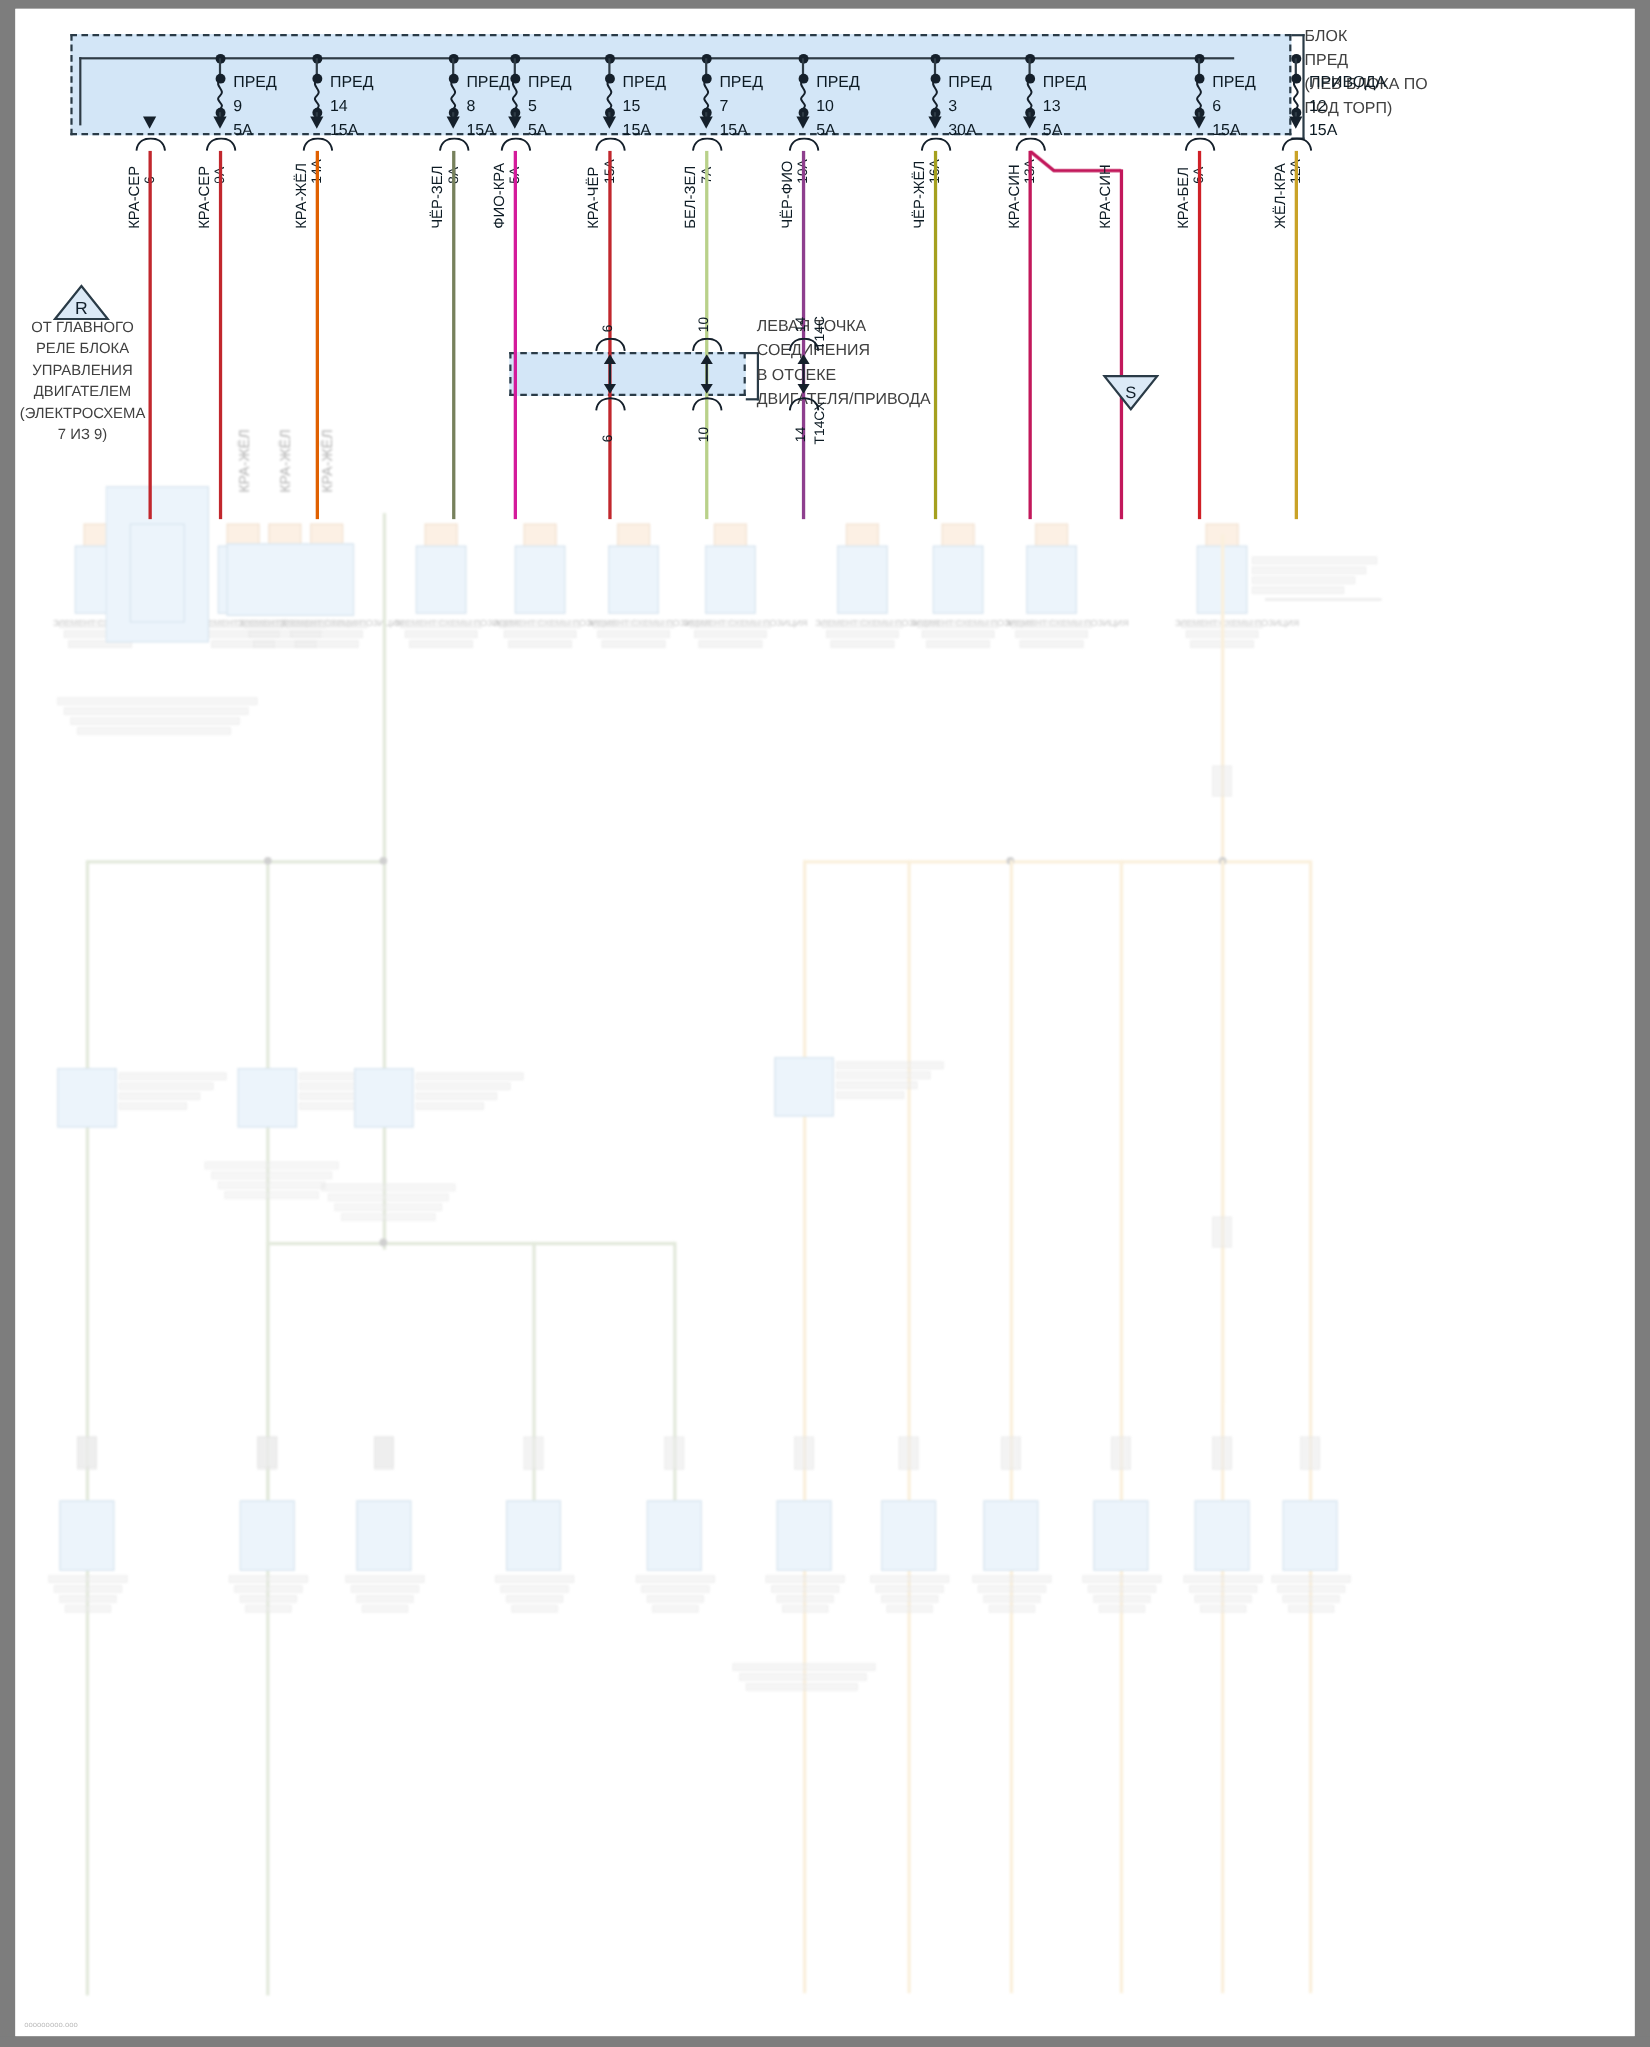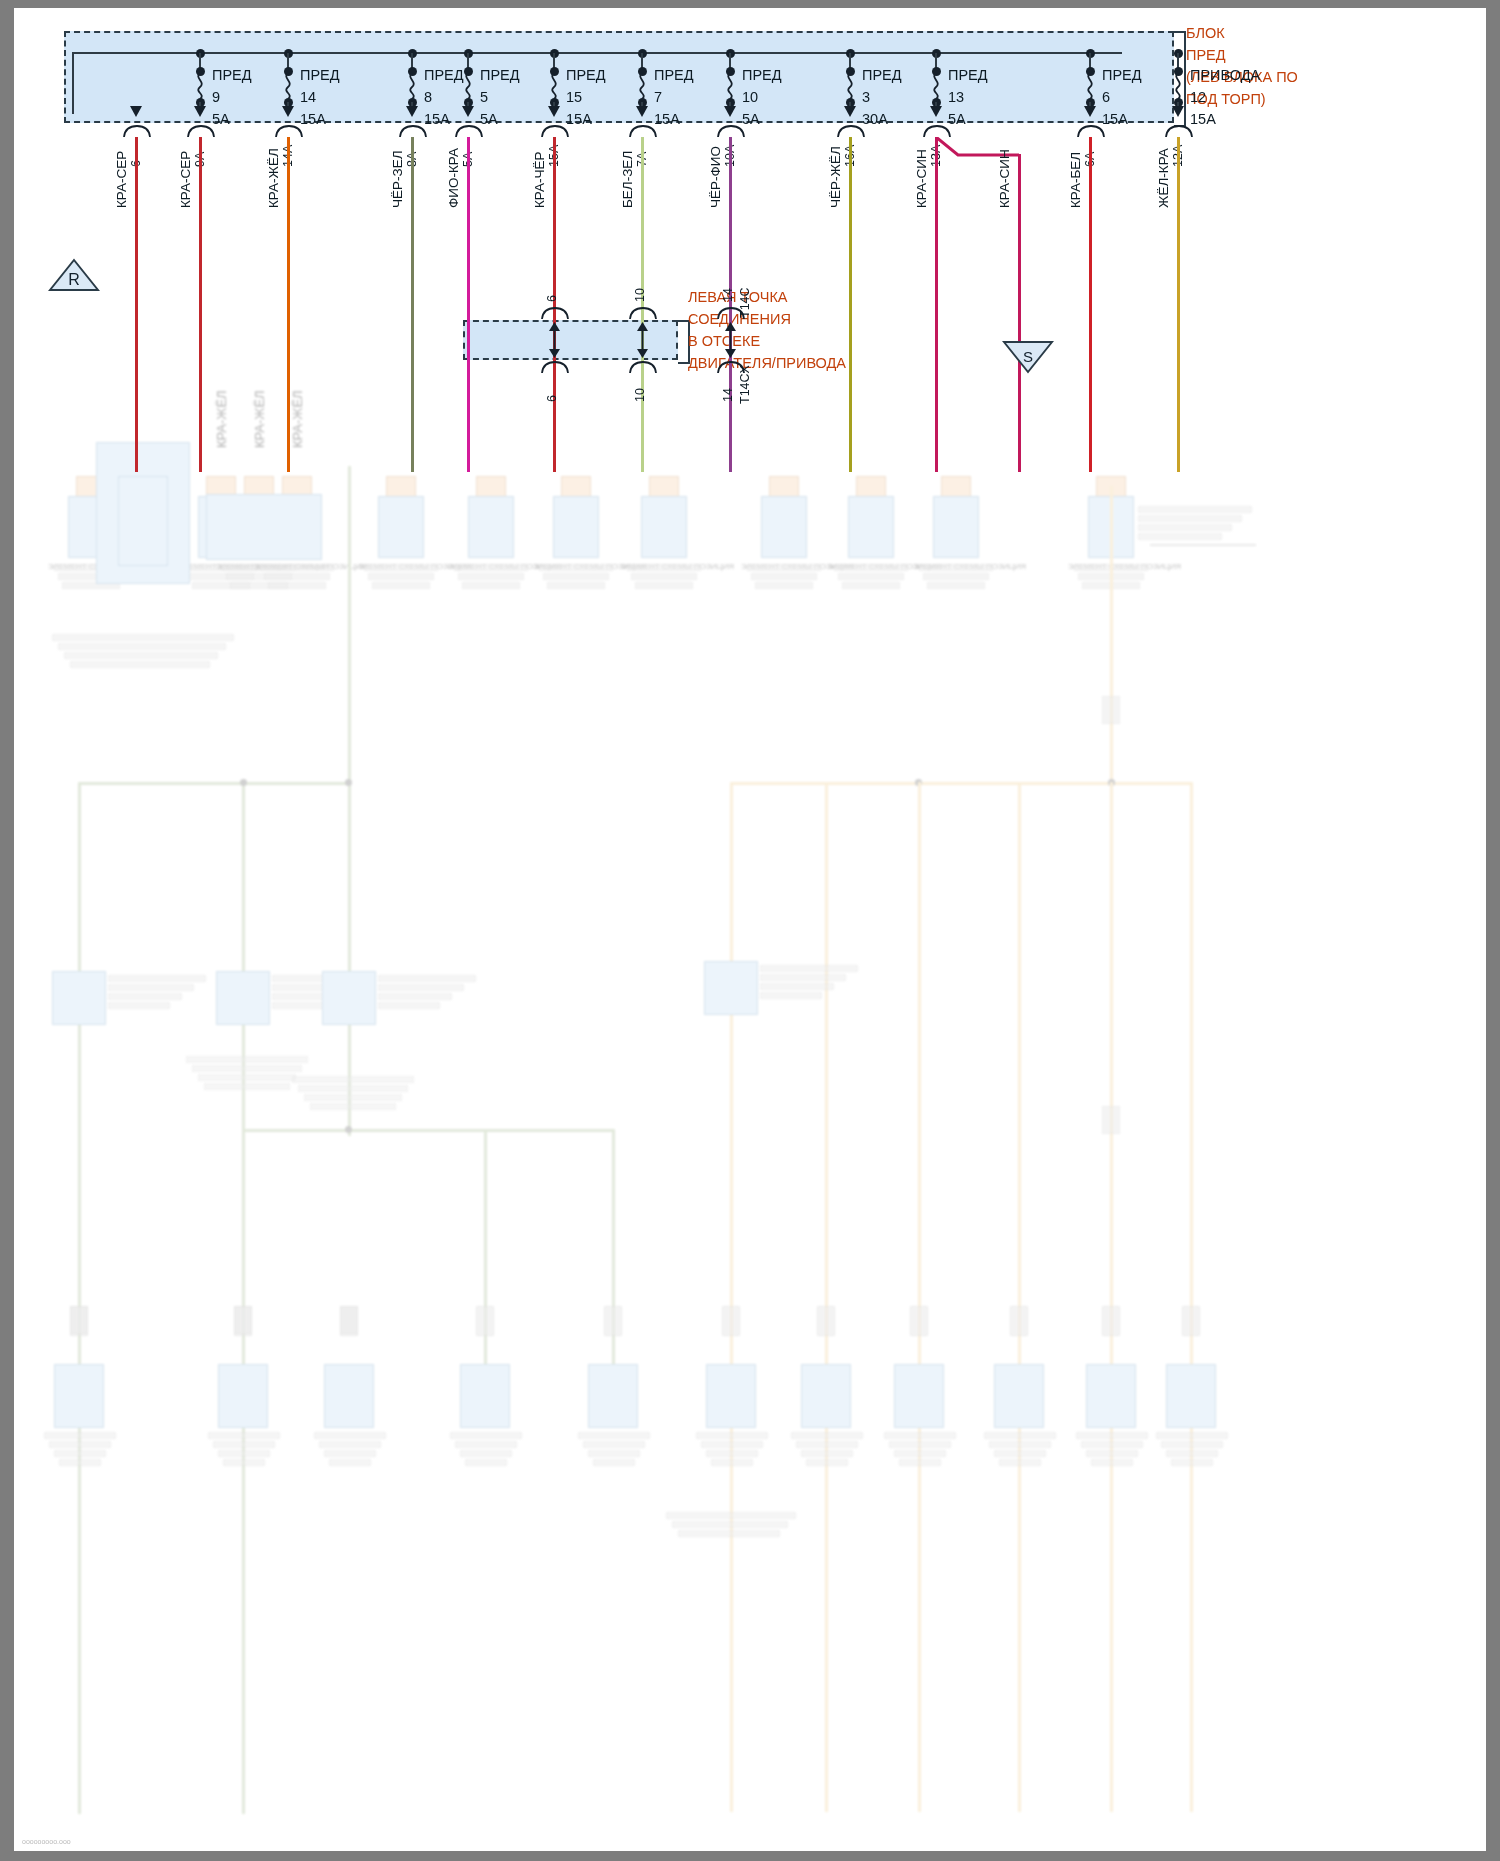--- a/index.html
+++ b/index.html
@@ -41,21 +41,21 @@
     position:absolute;
     font-size:13.5px;color:#0d1b24;white-space:nowrap;
     transform-origin:0 0;
     transform:rotate(-90deg);
   }
   .vtext.sm{font-size:12.5px;}
 
   
   .wire{position:absolute;width:3px;}
 
-  .htext{position:absolute;font-size:14.5px;color:#c2410c;line-height:1.36;white-space:nowrap;}
+  .htext{position:absolute;font-size:14.5px;color:#404040;line-height:1.36;white-space:nowrap;}
   .htext.ctr{text-align:center;}
 
   
   .tri{position:absolute;width:52px;height:44px;}
   .tri svg{display:block;}
 
   
   .brk{position:absolute;border:2px solid #2a3b47;border-left:none;width:10px;}
 
   
@@ -669,20 +669,28 @@
       <div class="vtext sm" style="left: 738px; top: 318px;">T14C</div>
       <div class="vtext sm" style="left: 738px; top: 404px;">T14CX</div>
     </div>
 
   <div class="tri" style="left:48px;top:258px;">
     <svg width="52" height="34" viewBox="0 0 52 34">
       <polygon points="26,2 50,32 2,32" fill="#dbe9f6" stroke="#2a3b47" stroke-width="2"></polygon>
       <text x="26" y="27" text-anchor="middle" font-family="Liberation Sans, sans-serif" font-size="16" fill="#12202c">R</text>
     </svg>
   </div>
+  <div class="htext ctr" style="left:0px;top:288px;width:150px;line-height:1.44;font-size:13.5px;">
+    <div>ОТ ГЛАВНОГО</div>
+    <div>РЕЛЕ БЛОКА</div>
+    <div>УПРАВЛЕНИЯ</div>
+    <div>ДВИГАТЕЛЕМ</div>
+    <div>(ЭЛЕКТРОСХЕМА</div>
+    <div>7 ИЗ 9)</div>
+  </div>
 
   <div class="tri" style="left:1002px;top:340px;">
     <svg width="52" height="34" viewBox="0 0 52 34">
       <polygon points="26,32 50,2 2,2" fill="#dbe9f6" stroke="#2a3b47" stroke-width="2"></polygon>
       <text x="26" y="22" text-anchor="middle" font-family="Liberation Sans, sans-serif" font-size="15" fill="#12202c">S</text>
     </svg>
   </div>
 
   <div class="corner" style="left:22px;top:1838px;">ooooooooo.ooo</div>
 </div>

